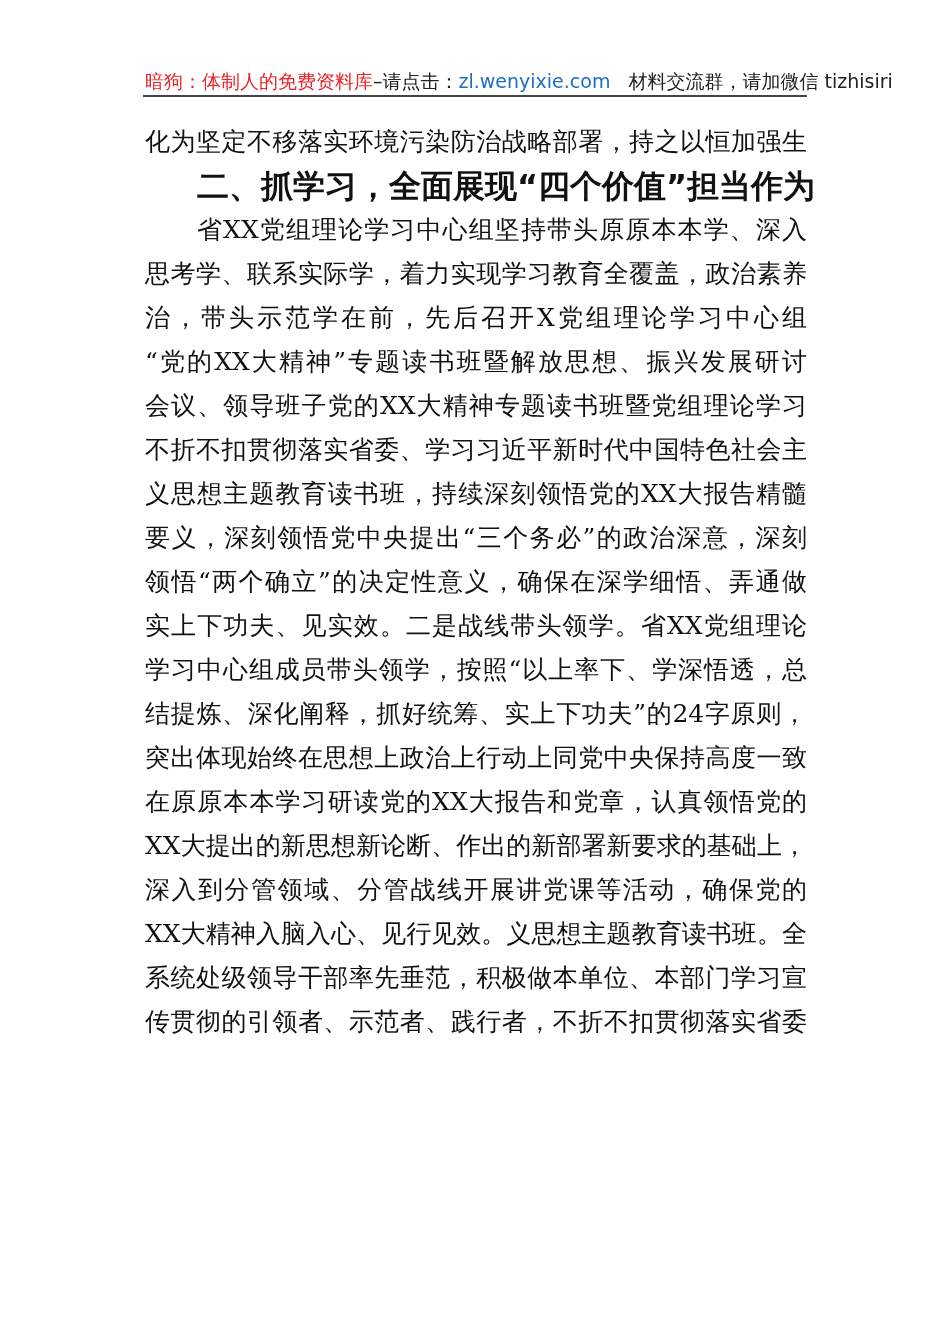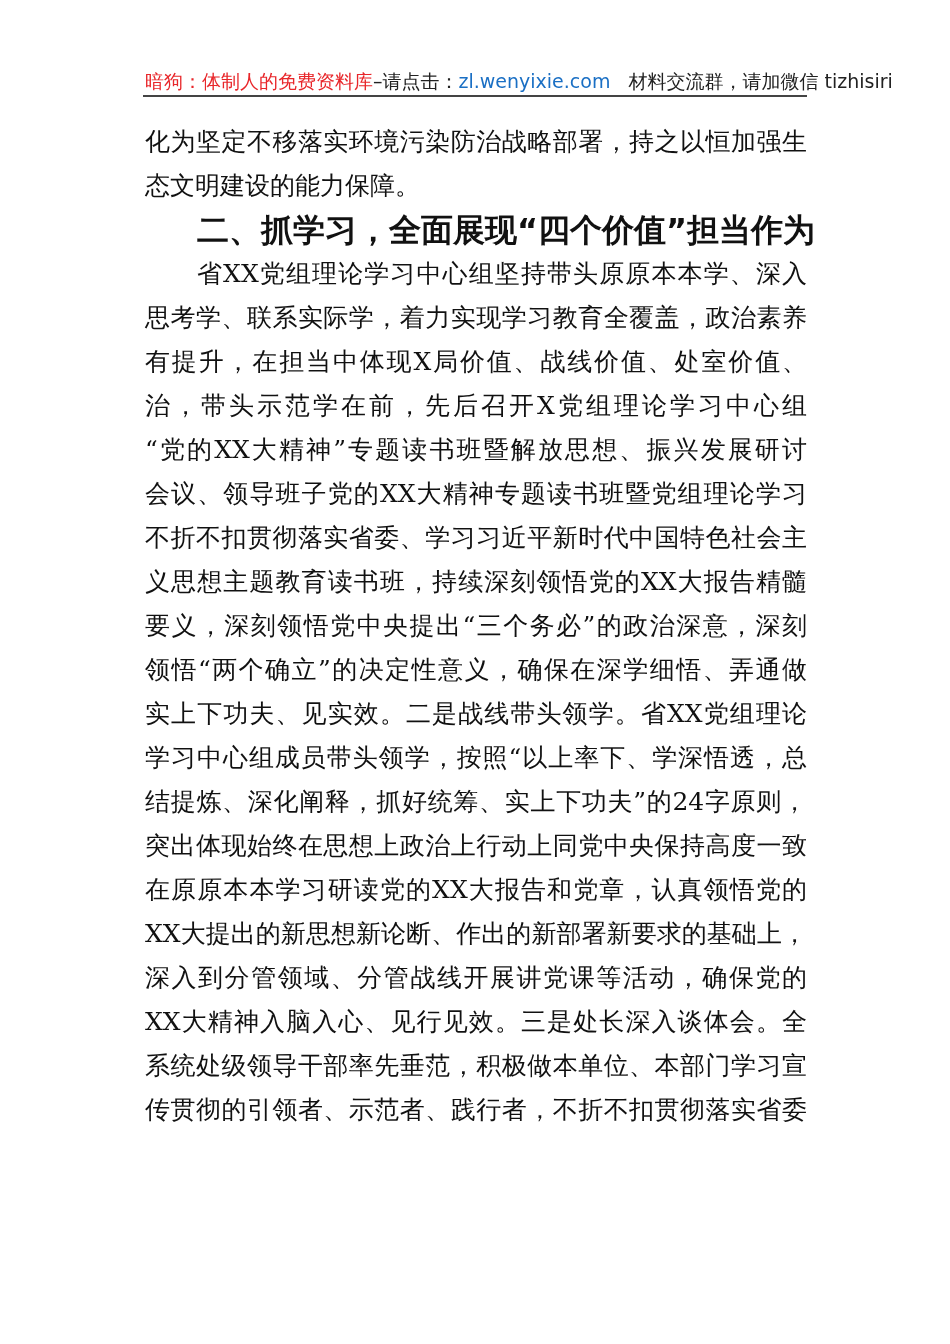--- a/index.html
+++ b/index.html
@@ -33,35 +33,33 @@
 </head>
 <body>
 
 <div class="header">
   <span class="red">暗狗：体制人的免费资料库</span><span>–请点击：</span><span class="blue">zl.wenyixie.com</span><span class="gap"></span><span>材料交流群，请加微信 tizhisiri</span>
 </div>
 <div class="rule"></div>
 
 <div class="body-text">
   <span class="line">化为坚定不移落实环境污染防治战略部署，持之以恒加强生</span>
-  <span class="line last">态文明建设的能力保障。</span>
   <span class="heading">二、抓学习，全面展现“四个价值”担当作为</span>
   <span class="line indent">省XX党组理论学习中心组坚持带头原原本本学、深入</span>
   <span class="line">思考学、联系实际学，着力实现学习教育全覆盖，政治素养</span>
-  <span class="line">有提升，在担当中体现X局价值、战线价值、处室价值、</span>
   <span class="line">治，带头示范学在前，先后召开X党组理论学习中心组</span>
   <span class="line">“党的XX大精神”专题读书班暨解放思想、振兴发展研讨</span>
   <span class="line">会议、领导班子党的XX大精神专题读书班暨党组理论学习</span>
   <span class="line">不折不扣贯彻落实省委、学习习近平新时代中国特色社会主</span>
   <span class="line">义思想主题教育读书班，持续深刻领悟党的XX大报告精髓</span>
   <span class="line">要义，深刻领悟党中央提出“三个务必”的政治深意，深刻</span>
   <span class="line">领悟“两个确立”的决定性意义，确保在深学细悟、弄通做</span>
   <span class="line">实上下功夫、见实效。二是战线带头领学。省XX党组理论</span>
   <span class="line">学习中心组成员带头领学，按照“以上率下、学深悟透，总</span>
   <span class="line">结提炼、深化阐释，抓好统筹、实上下功夫”的24字原则，</span>
   <span class="line">突出体现始终在思想上政治上行动上同党中央保持高度一致</span>
   <span class="line">在原原本本学习研读党的XX大报告和党章，认真领悟党的</span>
   <span class="line">XX大提出的新思想新论断、作出的新部署新要求的基础上，</span>
   <span class="line">深入到分管领域、分管战线开展讲党课等活动，确保党的</span>
-  <span class="line">XX大精神入脑入心、见行见效。三是处长深入谈体会。全</span>
+  <span class="line">XX大精神入脑入心、见行见效。义思想主题教育读书班。全</span>
   <span class="line">系统处级领导干部率先垂范，积极做本单位、本部门学习宣</span>
   <span class="line">传贯彻的引领者、示范者、践行者，不折不扣贯彻落实省委</span>
 </div>
 
 </body></html>

